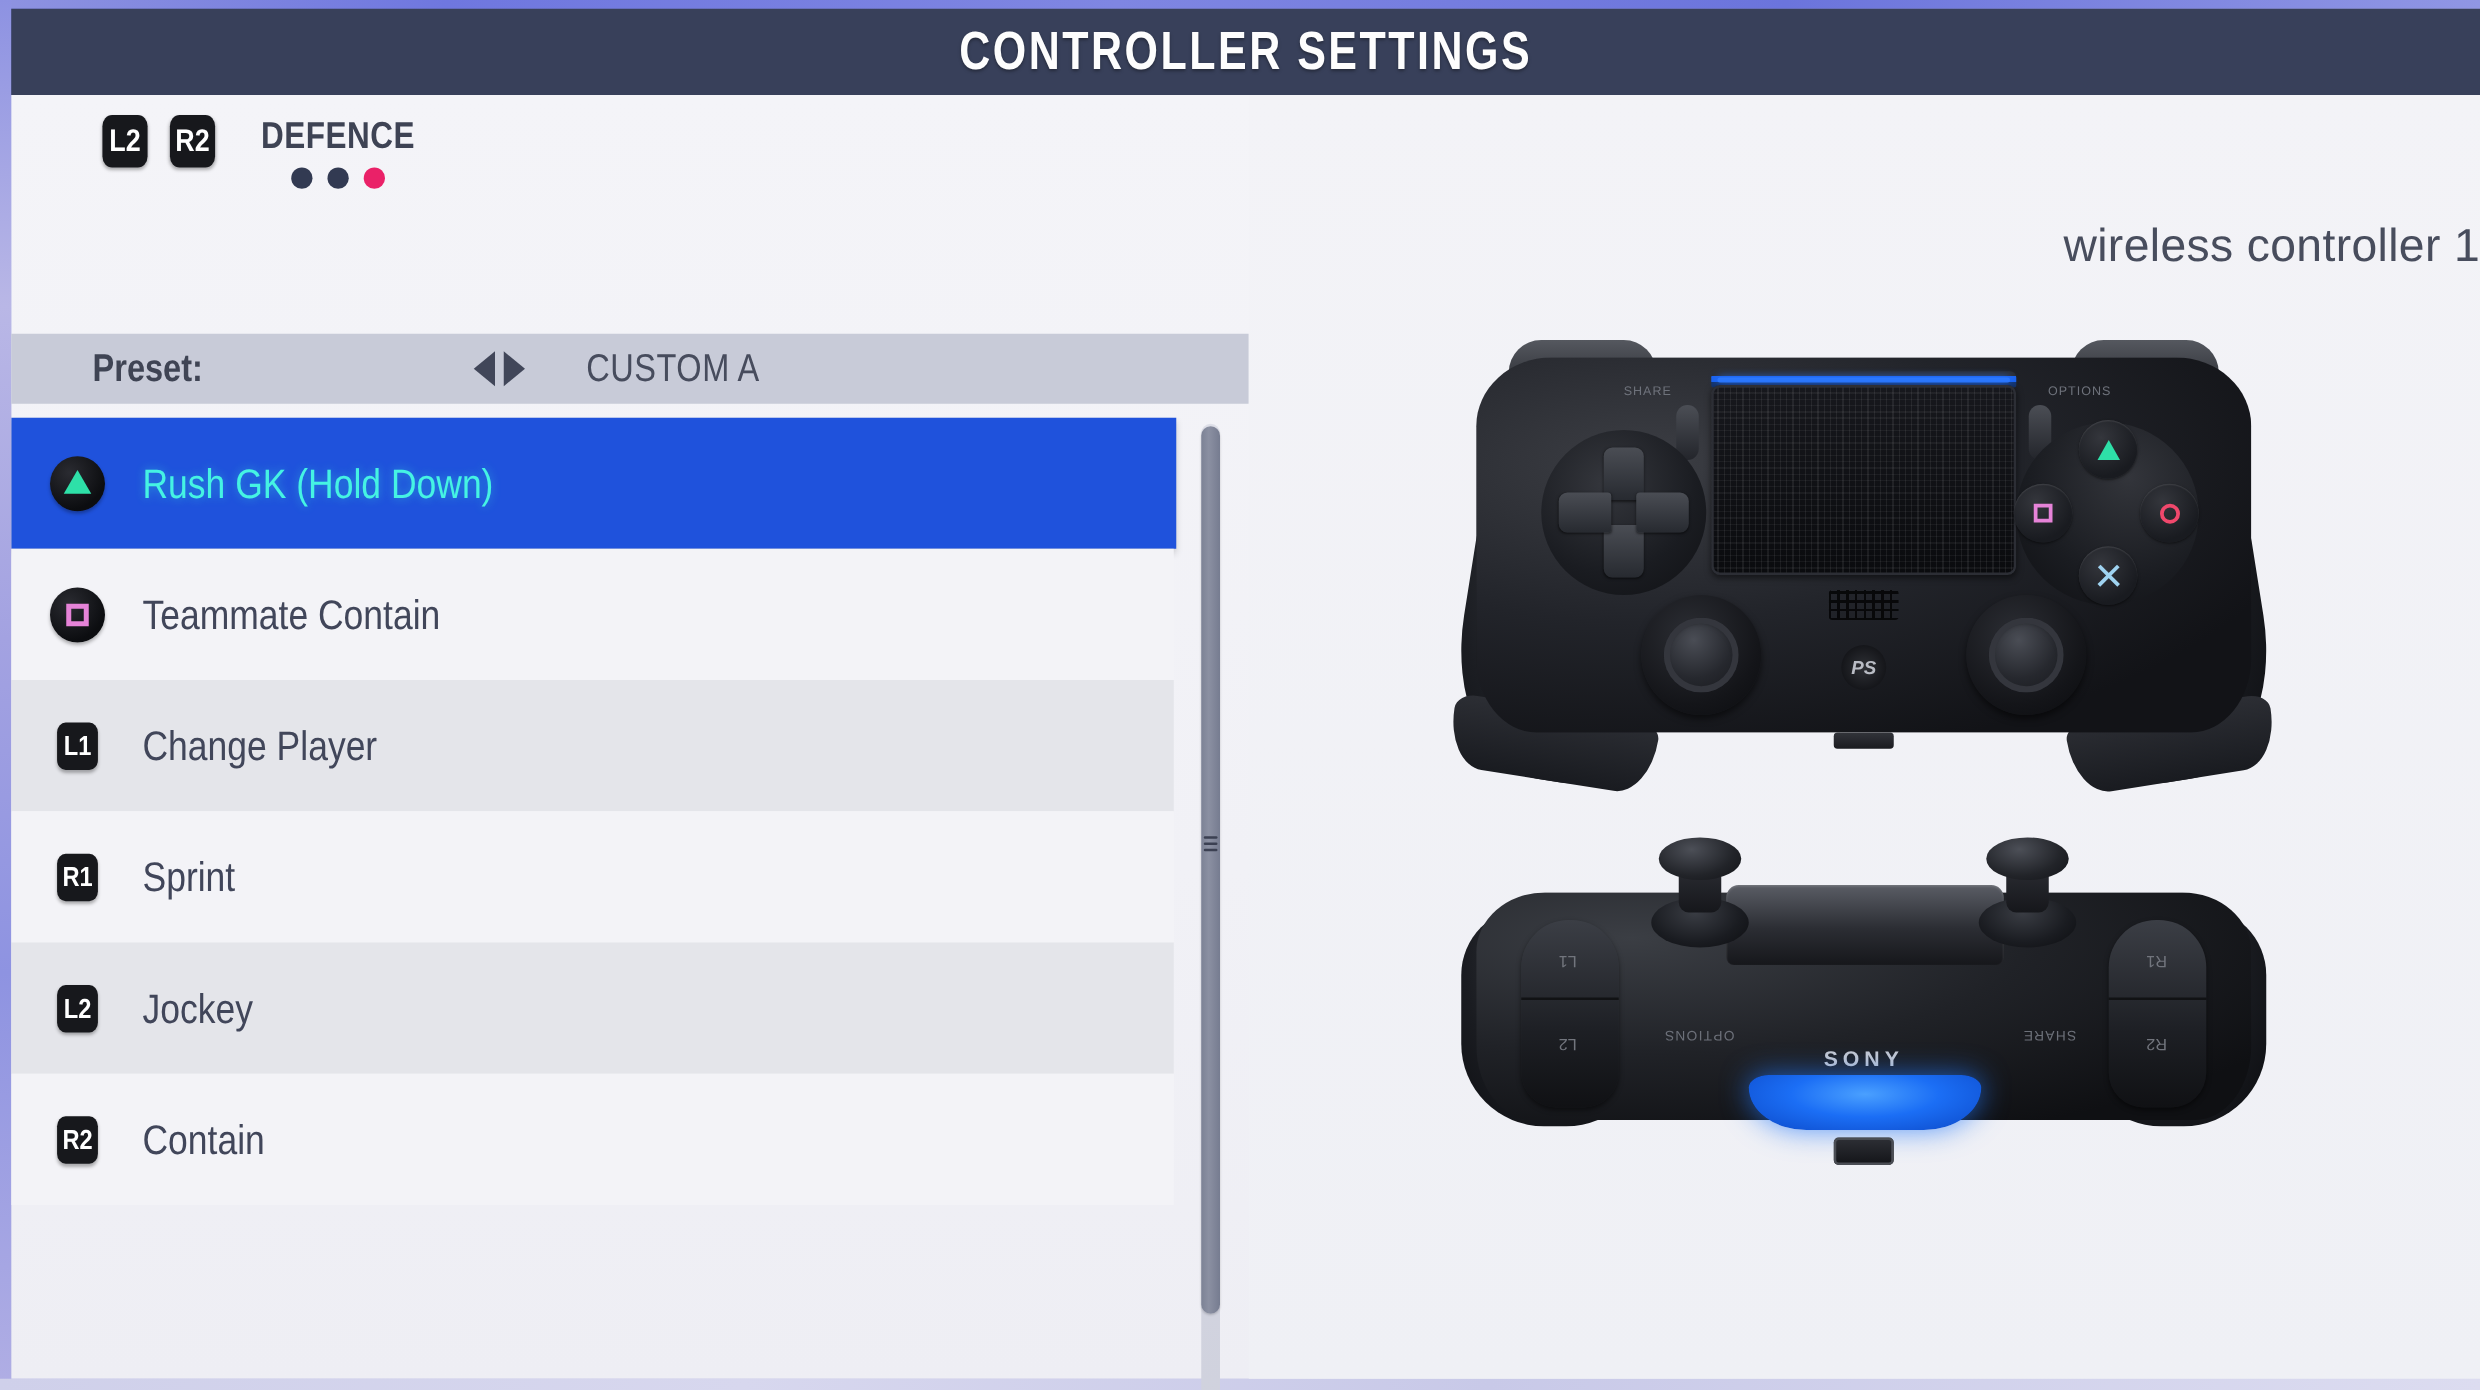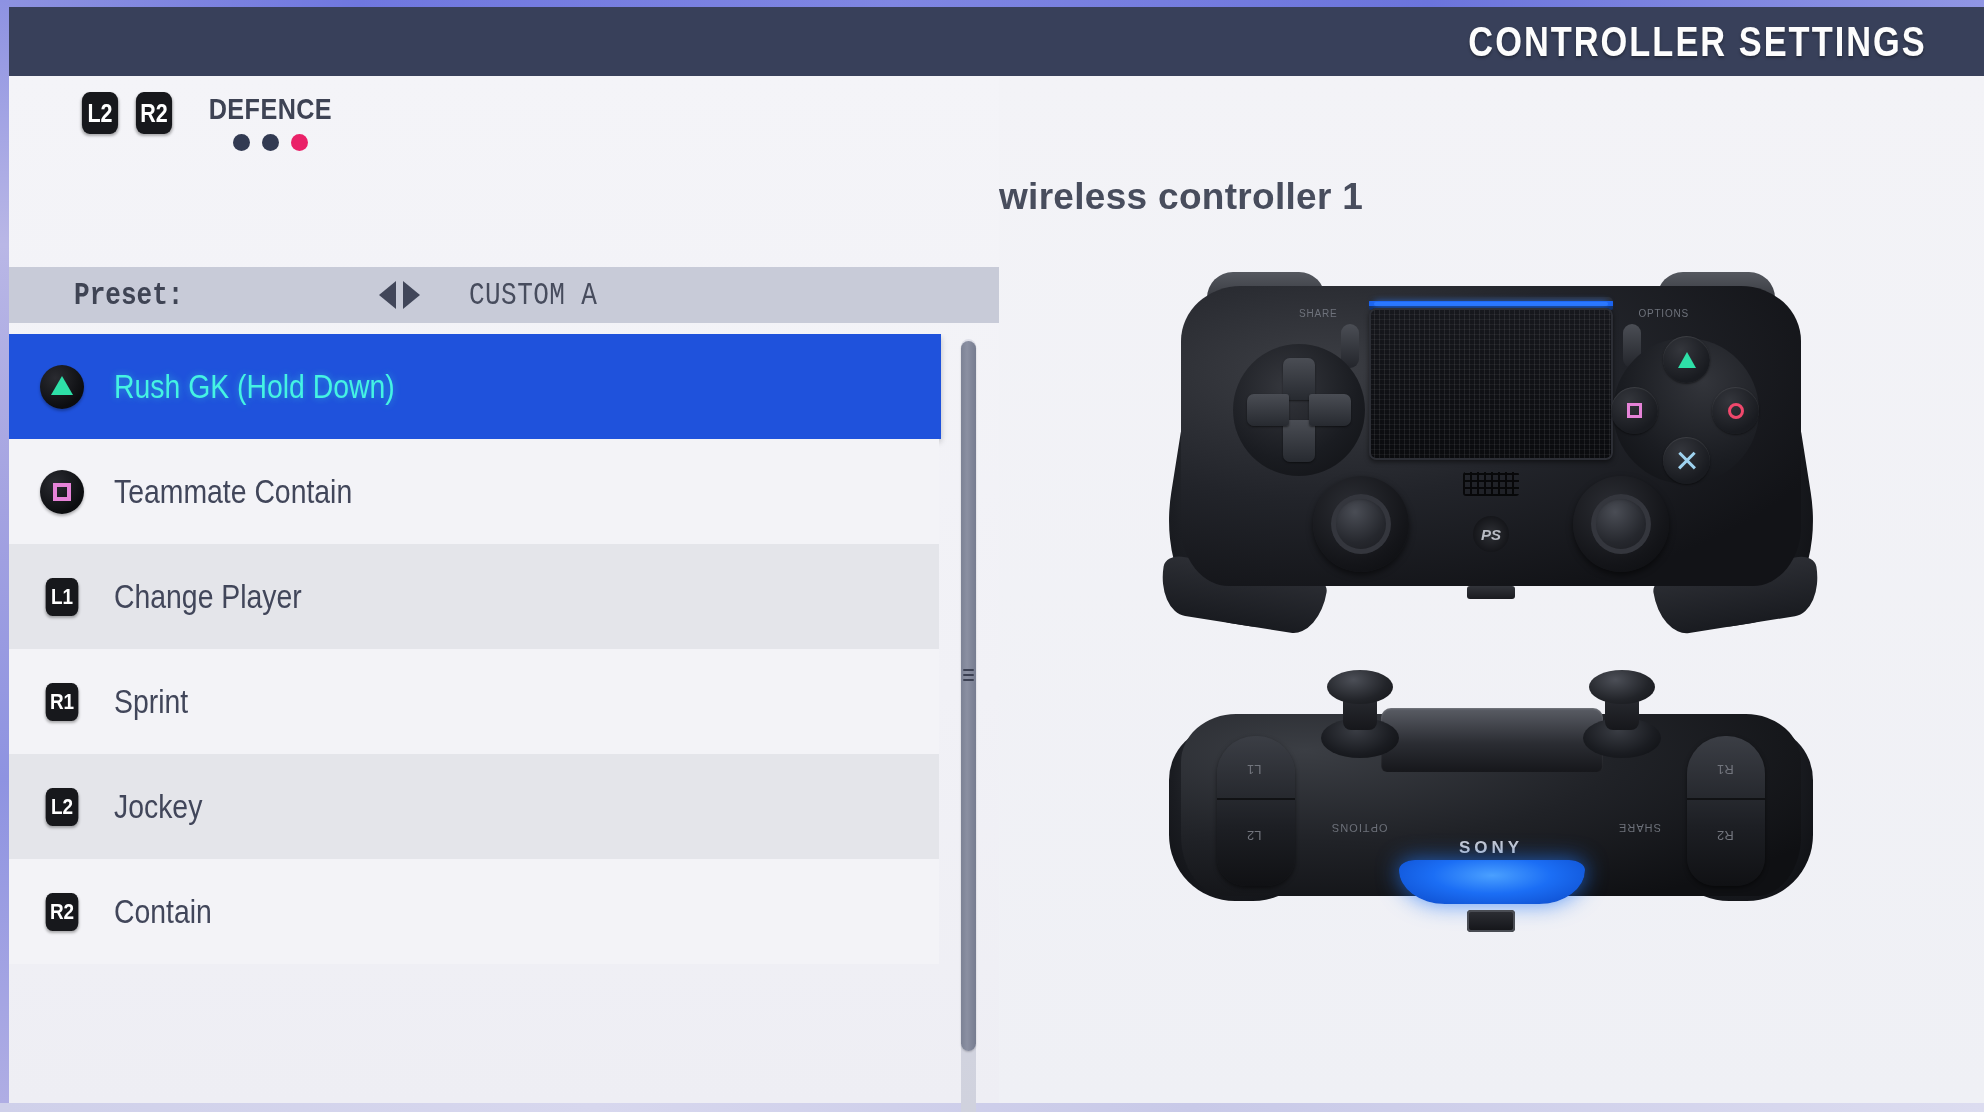--- a/index.html
+++ b/index.html
@@ -25,21 +25,21 @@
   }
   .edge-bottom {
     position:absolute; left:0; bottom:0; width:1984px; height:9px;
     background:linear-gradient(90deg,#cfd0ea,#d7d7ee 30%,#c8c9e8 60%,#dcdcf0);
   }
 
   
   #titlebar {
     position:absolute; left:9px; top:7px; width:1975px; height:69px;
     background:#38405a;
-    display:flex; align-items:center; justify-content:flex-end;
+    display:flex; align-items:center; justify-content:center;
   }
   #titlebar .title {
     color:#fdfdfd; font-size:43px; font-weight:bold;
     letter-spacing:2.5px; transform:scaleX(.80); transform-origin:center;
     text-shadow:0 2px 3px rgba(0,0,0,.35);
     white-space:nowrap;
   }
 
   
   #content {
@@ -149,22 +149,22 @@
     position:absolute; left:6px; top:330px; width:11px; height:12px;
   }
   #scrollbar .grip i { display:block; height:2px; background:#3b4052; margin-bottom:3px; border-radius:1px; }
 
   
   #rightpanel {
     position:absolute; left:990px; top:0; width:985px; height:1027px;
     background:linear-gradient(180deg,#f3f3f7,#eff0f5);
   }
   #rightpanel .ctitle {
-    position:absolute; top:100px; left:0; width:985px; text-align:left;
-    color:#484d5d; font-size:37px; font-weight:bold; letter-spacing:.3px;
+    position:absolute; top:100px; left:0; width:985px; text-align:right;
+    color:#484d5d; font-size:37px; font-weight:normal; letter-spacing:.3px;
   }
 
   
   .pad-front { position:absolute; left:182px; top:192px; width:620px; height:380px; }
   .pf-body {
     position:absolute; left:0; top:18px; width:620px; height:300px;
     background:
       radial-gradient(ellipse at 22% 28%,#3c3e44 0%,#22242a 42%,#121317 80%),
       linear-gradient(180deg,#2d3035,#101114);
     border-radius:60px 60px 48px 48px/55px 55px 60px 60px;
@@ -356,21 +356,21 @@
     border-radius:4px;
     box-shadow:inset 0 0 0 2px #4a4d54;
   }
   .pt-minilabel {
     position:absolute; font-size:11px; color:#6c7079; letter-spacing:1px;
     transform:rotate(180deg);
   }
   .pt-minilabel.op { left:150px; top:108px; }
   .pt-minilabel.sh { right:140px; top:108px; }
 </style>
-<style>.g-x:before,.g-x:after{background:#9fd3f0;}.row.selected{background:#1f52dc;}.row.selected .label{color:#45f3e3;}.dot.active{background:#ea2168;}#titlebar{background:#38405a;}#presetrow{background:#c8cbd8;font-family:Liberation Mono, monospace;}#pad-tri{border-bottom-color:#2ee0a8;}#pad-sq{border-color:#e683d8;}#pad-ci{border-color:#f0486c;}.fx:before,.fx:after{background:#9fd3f0;}</style></head>
+<style>.g-x:before,.g-x:after{background:#9fd3f0;}.row.selected{background:#1f52dc;}.row.selected .label{color:#45f3e3;}.dot.active{background:#ea2168;}#titlebar{background:#38405a;}#presetrow{background:#c8cbd8;}#pad-tri{border-bottom-color:#2ee0a8;}#pad-sq{border-color:#e683d8;}#pad-ci{border-color:#f0486c;}.fx:before,.fx:after{background:#9fd3f0;}</style></head>
 <body>
 
 <div id="screen">
 
   <div class="edge-top"></div>
   <div class="edge-left"></div>
   <div class="edge-bottom"></div>
 
   <div id="titlebar">
     <div class="title">CONTROLLER SETTINGS</div>

